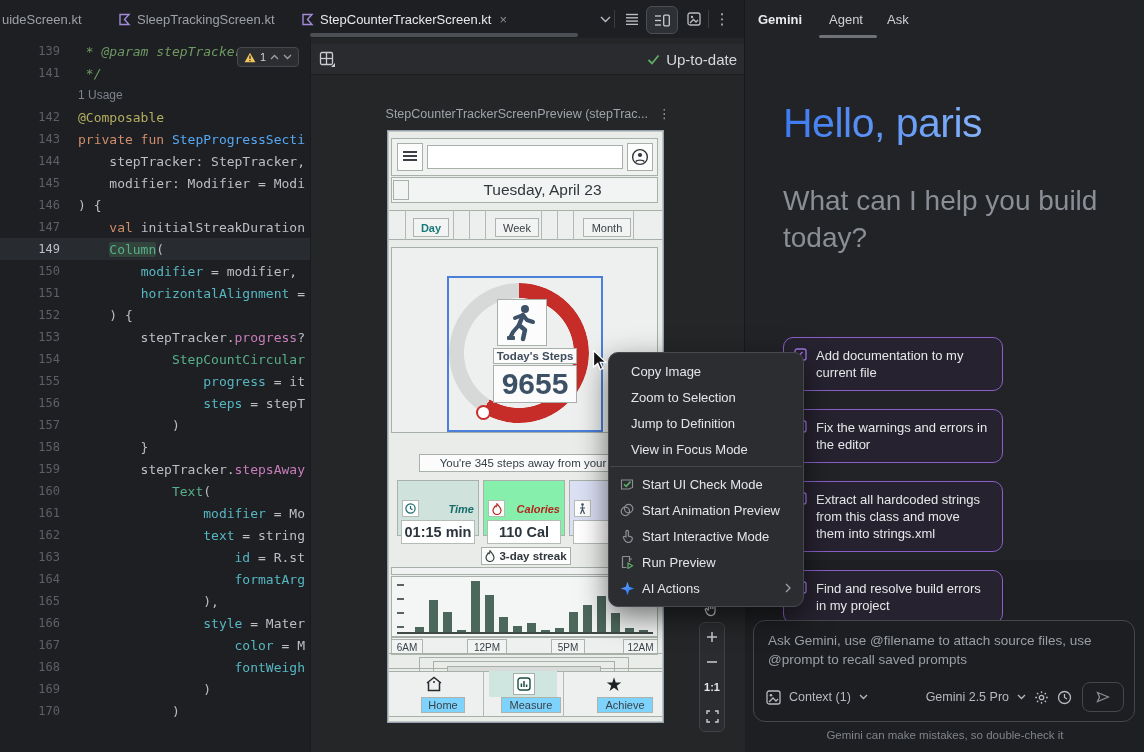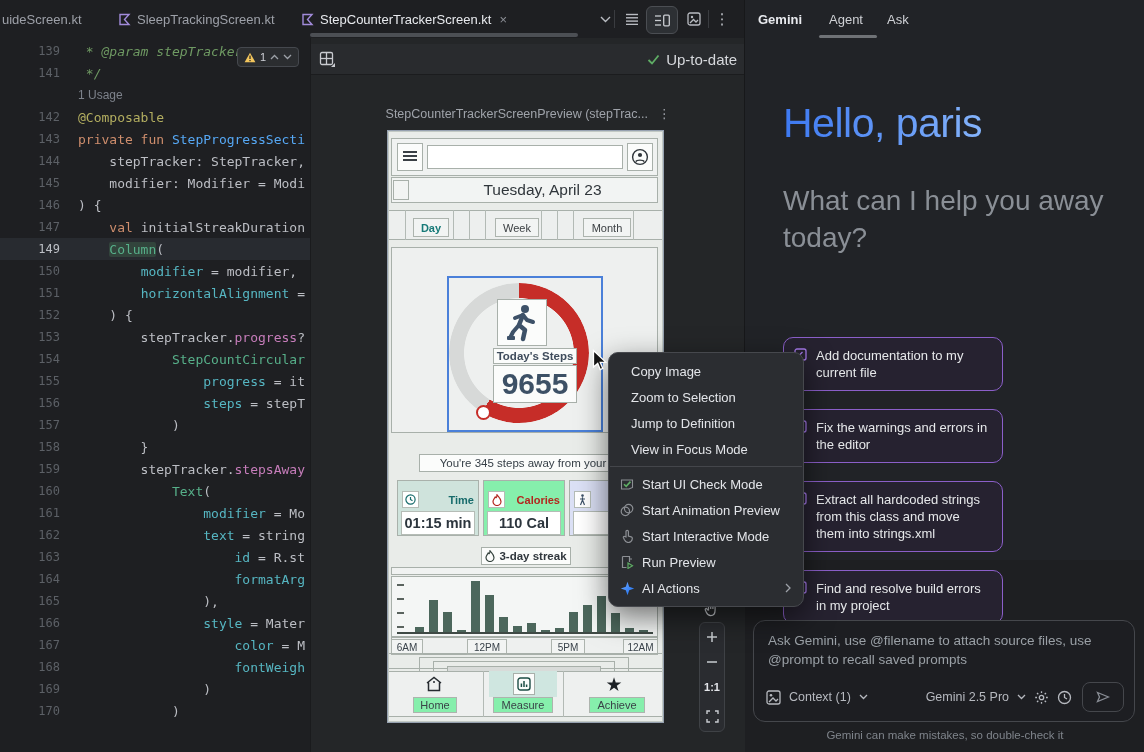--- a/index.html
+++ b/index.html
@@ -48,31 +48,31 @@
   .ptab.sel{color:#177a78;font-weight:bold;}
   #p-ring{position:absolute;left:60px;top:151px;width:140px;height:140px;border-radius:50%;
           background:conic-gradient(#c62d28 0deg 212deg,#d7d9d8 212deg 360deg);
           -webkit-mask:radial-gradient(closest-side,transparent 78%,#000 79%);
                   mask:radial-gradient(closest-side,transparent 78%,#000 79%);}
   #p-knob{position:absolute;left:87px;top:273px;width:11px;height:11px;border-radius:50%;background:#fff;border:2px solid #c62d28;}
   #p-select{border:2px solid #4a80d9;}
   .p-label{display:flex;align-items:center;justify-content:center;background:#fbfcfb;color:#3f4c5c;}
   #p-stepsval{font:bold 30px "Liberation Sans",sans-serif;color:#3d5166;}
   .stat{position:absolute;top:348px;width:82px;height:56px;border:1px solid #a9b1ab;box-sizing:border-box;}
-  .stat-h{display:flex;align-items:center;justify-content:space-between;padding:10px 4px 1px 4px;}
+  .stat-h{display:flex;align-items:center;justify-content:space-between;padding:19px 4px 1px 4px;font-style:italic;}
   .stat-ic{width:15px;height:15px;background:#fff;border:1px solid #b5bcb6;display:flex;align-items:center;justify-content:center;flex:none;}
   .stat-l{font-size:11px;font-weight:bold;}
   .stat-v{margin:2px 3px;background:#fff;border:1px solid #b5bcb6;text-align:center;font-size:14.5px;font-weight:bold;color:#2c353d;padding:3px 2px;}
   #p-bars{position:absolute;left:26px;top:448px;width:238px;height:53px;display:flex;align-items:flex-end;gap:5px;}
   #p-bars .bar{width:9px;background:#4c675c;flex:none;}
   .xlab{position:absolute;top:507px;height:16px;border:1px solid #adb4ae;background:#f2f4f3;font-size:10px;color:#39424a;
         display:flex;align-items:center;justify-content:center;box-sizing:border-box;}
   .tick{position:absolute;left:8px;width:7px;height:2px;background:#5a635e;}
-  .navlab{position:absolute;top:565px;height:16px;border:1px solid #adb4ae;background:#86efac;font-size:11px;color:#3a4248;
-          display:flex;align-items:center;justify-content:center;box-sizing:border-box;}
+  .navlab{position:absolute;top:565px;height:16px;border:1px solid #adb4ae;background:#7dd3fc;font-size:11px;color:#3a4248;
+          display:flex;align-items:center;justify-content:center;box-sizing:border-box;margin-left:8px;}
   .navic{position:absolute;top:541px;height:22px;display:flex;align-items:center;justify-content:center;}
   
   #handbtn{position:absolute;left:388px;top:560px;width:24px;height:22px;display:flex;align-items:center;justify-content:center;color:#c9ccd1;}
   #zoomctl{position:absolute;left:388px;top:584px;width:24px;height:108px;background:#2a2c30;border:1px solid #3f4246;border-radius:6px;
            display:flex;flex-direction:column;align-items:center;justify-content:space-around;color:#c9ccd1;}
   #zoomctl .z11{font-size:11px;font-weight:bold;color:#e3e5e9;}
   
   #menu{position:absolute;left:608px;top:352px;width:194px;background:#2b2d31;border:1px solid #46484d;border-radius:10px;
         padding:5px 0;box-shadow:0 10px 30px rgba(0,0,0,.55);z-index:50;}
   .mi{height:26px;display:flex;align-items:center;padding:0 12px 0 10px;font-size:13px;color:#e3e5e9;}
@@ -515,21 +515,21 @@
 </div>
 
 <div id="gemini">
   <div id="gheader">
     <span id="gtitle">Gemini</span>
     <span class="gtab" style="left:84px">Agent</span>
     <span class="gtab" style="left:142px">Ask</span>
     <div id="gunderline"></div>
   </div>
   <div id="greeting">Hello, paris</div>
-  <div class="gsub" style="top:185px">What can I help you away</div>
+  <div class="gsub" style="top:185px">What can I help you build</div>
   <div class="gsub" style="top:222px">today?</div>
   <div id="gcards">
         <div class="gcard"><span class="cic">
             <svg width="13" height="13" viewBox="0 0 13 13">
               <rect x="1" y="1" width="11" height="11" rx="2" fill="none" stroke="#a478e8" stroke-width="1.3"></rect>
               <path d="M4 8.5 L8.5 4" stroke="#a478e8" stroke-width="1.3"></path>
             </svg>
           </span><span class="ctext">Add documentation to my current file</span></div>
         <div class="gcard"><span class="cic">
             <svg width="13" height="13" viewBox="0 0 13 13">

